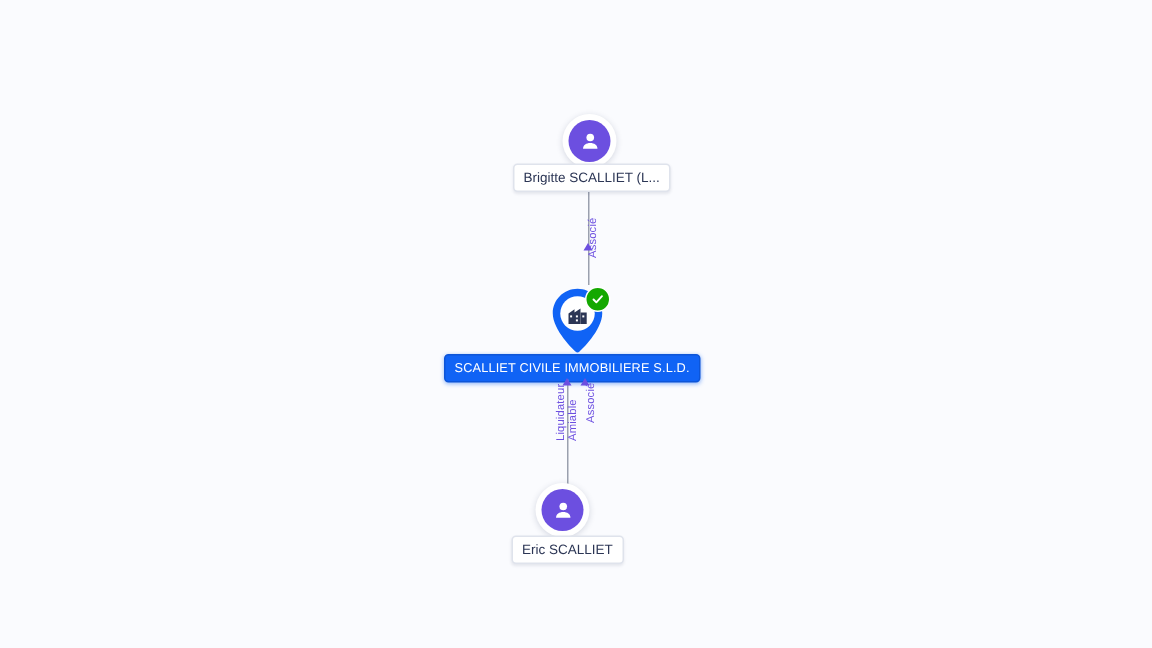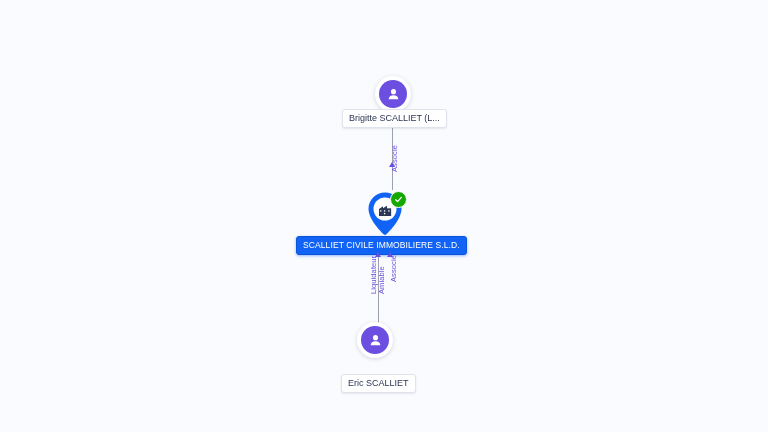--- a/index.html
+++ b/index.html
@@ -178,16 +178,16 @@
 
   <div class="node">
     <div class="person-ring" style="left:357px; top:322px;">
       <div class="person-circle">
         <svg width="17" height="17" viewBox="0 0 24 24" aria-hidden="true">
           <circle cx="12" cy="8" r="3.6" fill="#ffffff"></circle>
           <path d="M5.2 18.6c0-3.6 3.1-5.5 6.8-5.5s6.8 1.9 6.8 5.5z" fill="#ffffff"></path>
         </svg>
       </div>
     </div>
-    <div class="node-label" style="left:341px; top:374px;">Eric SCALLIET</div>
+    <div class="node-label" style="left:341px; top:357px;">Eric SCALLIET</div>
   </div>
 
 </div>
 
 </body></html>

